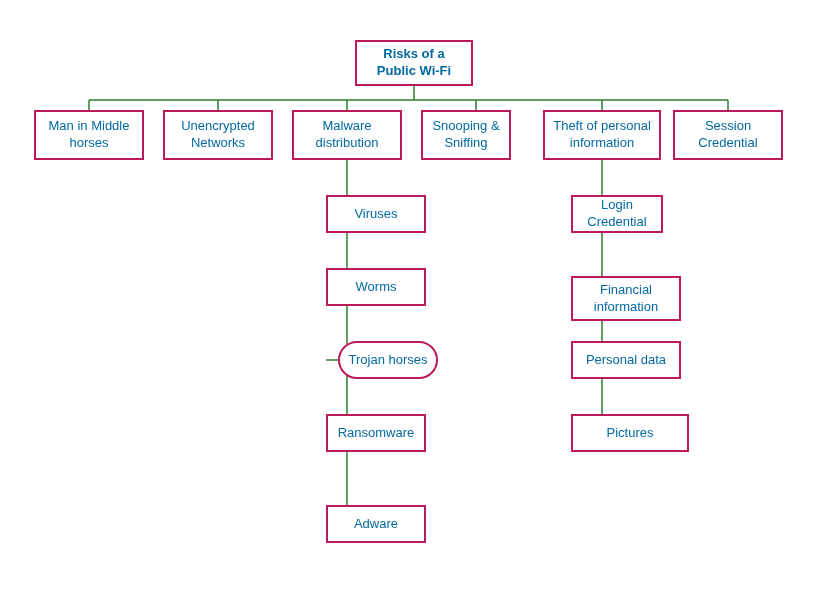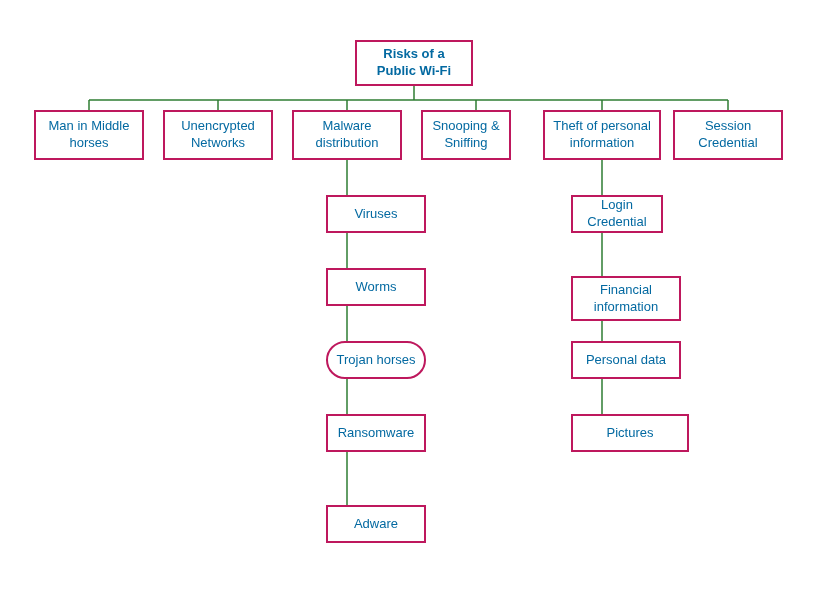--- a/index.html
+++ b/index.html
@@ -103,21 +103,21 @@
   <div class="node" style="left:673px; top:110px; width:110px; height:50px;">
     <span>Session Credential</span>
   </div>
 
   <div class="node" style="left:326px; top:195px; width:100px; height:38px;justify-content:center;">
     <span>Viruses</span>
   </div>
   <div class="node" style="left:326px; top:268px; width:100px; height:38px;">
     <span>Worms</span>
   </div>
-  <div class="node" style="left:326px; top:341px; width:100px; height:38px;border-radius:19px;">
+  <div class="node" style="left:338px; top:341px; width:100px; height:38px;border-radius:19px;">
     <span>Trojan horses</span>
   </div>
   <div class="node" style="left:326px; top:414px; width:100px; height:38px;">
     <span>Ransomware</span>
   </div>
   <div class="node" style="left:326px; top:505px; width:100px; height:38px;">
     <span>Adware</span>
   </div>
 
   <div class="node" style="left:571px; top:195px; width:92px; height:38px;">

